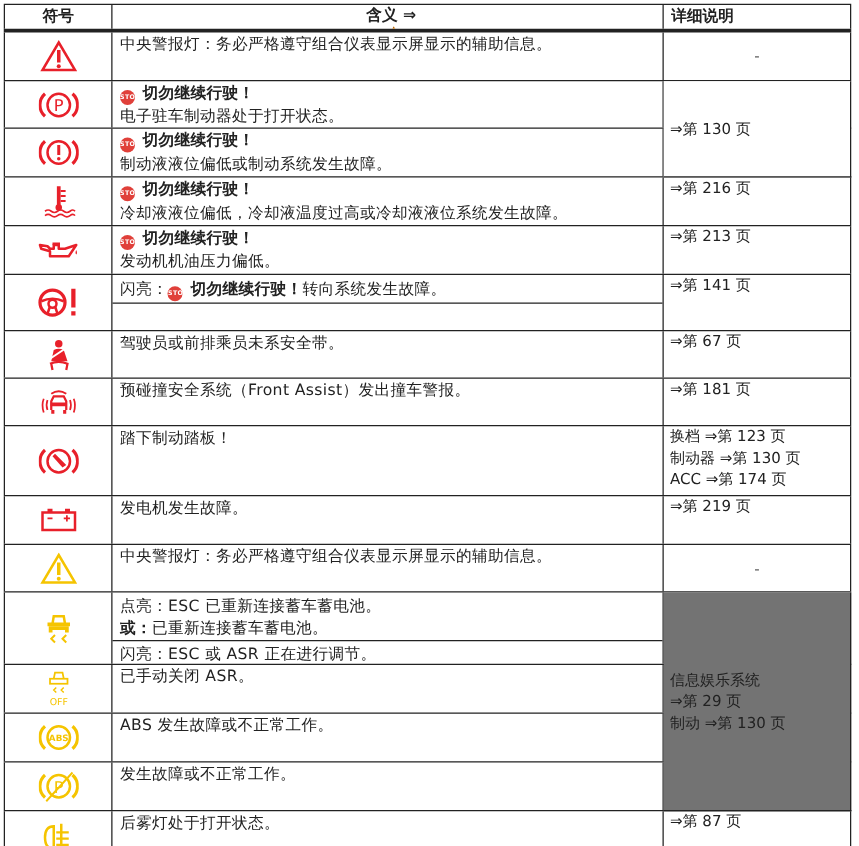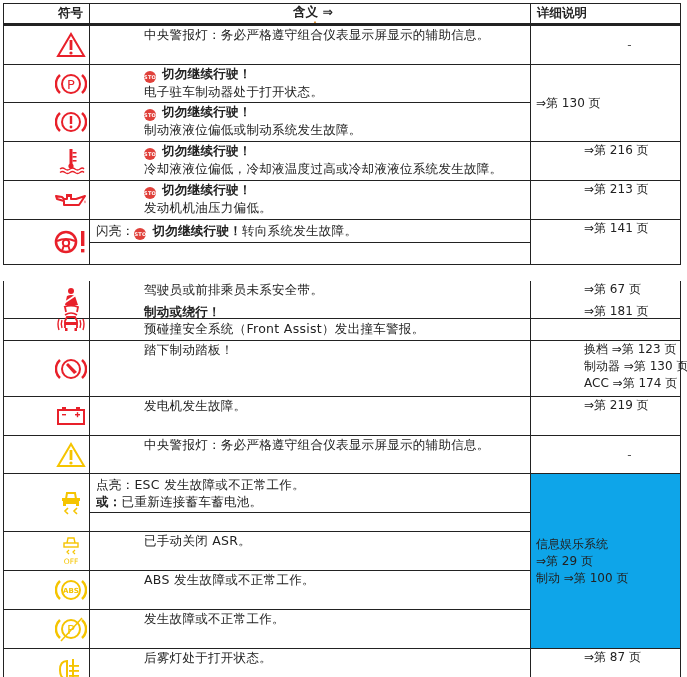--- a/index.html
+++ b/index.html
@@ -1,20 +1,20 @@
 <!DOCTYPE html>
 <html><head>
 <meta charset="utf-8">
 <style>
   html, body { margin:0; padding:0; background:#ffffff; }
   body { width:687px; height:677px; overflow:hidden; position:relative;
          font-family: "DejaVu Sans", "Liberation Sans", sans-serif; color:#222; }
   .tbl { position:absolute; left:3px; top:3px; width:678px; }
   .row { position:absolute; left:0; width:678px; border-bottom:1px solid #222; box-sizing:border-box; }
-  .cell { position:absolute; top:0; bottom:0; box-sizing:border-box;padding-left:48px; }
+  .cell { position:absolute; top:0; bottom:0; box-sizing:border-box; }
   .c1 { left:0; width:87px; border-left:1px solid #222; border-right:1px solid #222;
         display:flex; align-items:center; justify-content:center; }
   .c2 { left:87px; width:441px; border-right:1px solid #222;flex-direction:column; }
   .c3 { left:528px; width:150px; border-right:1px solid #222; }
   .txt { font-size:12.5px; line-height:17px; padding-left:6px; white-space:nowrap; letter-spacing:0.3px; }
   .head { top:0; height:23px; border-top:1px solid #222; border-bottom:3px solid #222; }
   .head .c1, .head .c2, .head .c3 { font-size:12.5px; font-weight:bold; }
   .head .c2, .head .c3 { display:flex; align-items:center; padding-left:6px; }
   .vc { display:flex; flex-direction:column; justify-content:flex-start; }
   .dash { display:flex; align-items:center; justify-content:center; font-size:12px; color:#555; }
@@ -145,21 +145,21 @@
     <div class="cell c2">
       <div class="sub" style="top:0;height:23px;border-bottom:1px solid #222;display:flex;align-items:center;">
         <div class="txt"><span>闪亮：</span><span class="stop">STOP</span><span class="bold">切勿继续行驶！</span><span>转向系统发生故障。</span></div>
       </div>
     </div>
     <div class="cell c3 vc">
         <div class="ref">⇒第 141 页</div>
       </div>
   </div>
 
-  <div class="row" style="top:278px;height:38px;">
+  <div class="row" style="top:262px;height:38px;">
     <div class="cell c1">
       <svg width="24" height="26" viewBox="0 0 24 26">
         <circle cx="12" cy="4" r="3" fill="#e8202a"></circle>
         <path d="M6,18 L8,9 Q12,7 16,9 L19,18 Z" fill="#e8202a"></path>
         <path d="M5,20 Q12,17 19,20 L18,25 M6,20 L7,25" fill="none" stroke="#e8202a" stroke-width="1.8"></path>
         <line x1="5" y1="16" x2="17" y2="8" stroke="#fff" stroke-width="1.6"></line>
       </svg>
     </div>
     <div class="cell c2 vc">
         <div class="txt">驾驶员或前排乘员未系安全带。</div>
@@ -175,21 +175,20 @@
         <path d="M10,4 Q16,0 22,4" fill="none" stroke="#e8202a" stroke-width="1.6"></path>
         <path d="M4,8 Q2,13 4,19 M7,9 Q5.5,13 7,17" fill="none" stroke="#e8202a" stroke-width="1.4"></path>
         <path d="M28,8 Q30,13 28,19 M25,9 Q26.5,13 25,17" fill="none" stroke="#e8202a" stroke-width="1.4"></path>
         <path d="M10,17 L10,10 L12,6 L20,6 L22,10 L22,17" fill="none" stroke="#e8202a" stroke-width="1.8"></path>
         <rect x="9.5" y="11" width="13" height="3" fill="#e8202a"></rect>
         <rect x="10" y="17" width="2.5" height="3" fill="#e8202a"></rect>
           <rect x="19.5" y="17" width="2.5" height="3" fill="#e8202a"></rect>
       </svg>
     </div>
     <div class="cell c2 vc">
-      <div class="txt bold">制动或绕行！</div>
       <div class="txt">预碰撞安全系统（Front Assist）发出撞车警报。</div>
     </div>
     <div class="cell c3 vc">
         <div class="ref">⇒第 181 页</div>
       </div>
   </div>
 
   <div class="row" style="top:338px;height:56px;">
     <div class="cell c1">
       <svg width="32" height="24" viewBox="0 0 32 24">
@@ -248,22 +247,25 @@
         <path d="M7,10 L8,4 L16,4 L17,10" fill="none" stroke="#f5c400" stroke-width="2"></path>
         <rect x="3" y="9" width="18" height="3" fill="#f5c400"></rect>
         <rect x="4" y="12" width="16" height="3" fill="#f5c400"></rect>
         <rect x="4" y="15" width="3" height="2" fill="#f5c400"></rect>
           <rect x="17" y="15" width="3" height="2" fill="#f5c400"></rect>
         <path d="M9,19 L6,22 L9,25 M18,19 L15,22 L18,25" fill="none" stroke="#f5c400" stroke-width="1.6"></path>
       </svg>
     </div>
     <div class="cell c2">
       <div class="sub" style="top:0;height:39px;border-bottom:1px solid #222;display:flex;flex-direction:column;justify-content:center;">
-        <div class="txt">点亮：ESC 发生故障或不正常工作。</div>
+        <div class="txt">点亮：ESC 已重新连接蓄车蓄电池。</div>
         <div class="txt"><span class="bold">或：</span><span>已重新连接蓄车蓄电池。</span></div>
+      </div>
+      <div class="sub" style="top:39px;bottom:0;display:flex;align-items:center;">
+        <div class="txt">闪亮：ESC 或 ASR 正在进行调节。</div>
       </div>
     </div>
   </div>
 
   <div class="row" style="top:529px;height:39px;">
     <div class="cell c1">
       <svg width="24" height="30" viewBox="0 0 24 30">
         <path d="M8,7 L9,2 L15,2 L16,7" fill="none" stroke="#f5c400" stroke-width="1.4"></path>
         <rect x="5" y="7" width="14" height="4" fill="none" stroke="#f5c400" stroke-width="1.4"></rect>
         <path d="M10,14 L8,16 L10,18 M16,14 L14,16 L16,18" fill="none" stroke="#f5c400" stroke-width="1.2"></path>
@@ -297,24 +299,24 @@
         <path d="M27,4 A12,12 0 0 1 27,22" fill="none" stroke="#f5c400" stroke-width="2.5"></path>
         <text x="16" y="18" font-size="13" text-anchor="middle" fill="#f5c400" font-family="DejaVu Sans, sans-serif">P</text>
         <line x1="6" y1="25" x2="27" y2="2" stroke="#f5c400" stroke-width="1.5"></line>
       </svg>
     </div>
     <div class="cell c2 vc">
         <div class="txt">发生故障或不正常工作。</div>
       </div>
   </div>
 
-  <div style="position:absolute; left:528px; top:471px; width:150px; height:175px; border-right:1px solid #222; border-bottom:1px solid #222; box-sizing:border-box; background:#0ea5e9; display:flex; flex-direction:column; justify-content:center;">
+  <div style="position:absolute; left:528px; top:471px; width:150px; height:175px; border-right:1px solid #222; border-bottom:1px solid #222; box-sizing:border-box; background:#737373; display:flex; flex-direction:column; justify-content:center;">
     <div class="ref">信息娱乐系统</div>
     <div class="ref">⇒第 29 页</div>
-    <div class="ref">制动 ⇒第 100 页</div>
+    <div class="ref">制动 ⇒第 130 页</div>
   </div>
 
   <div class="row" style="top:646px;height:40px;border-bottom:none;">
     <div class="cell c1">
       <svg width="28" height="24" viewBox="0 0 28 24">
         <path d="M10,4 Q3,4 3,13 Q3,22 10,22 Z" fill="none" stroke="#f5c400" stroke-width="2"></path>
         <rect x="15" y="2" width="2" height="22" fill="#f5c400"></rect>
         <rect x="12" y="8" width="10" height="1.8" fill="#f5c400"></rect>
         <rect x="12" y="13" width="10" height="1.8" fill="#f5c400"></rect>
         <rect x="12" y="18" width="10" height="1.8" fill="#f5c400"></rect>

